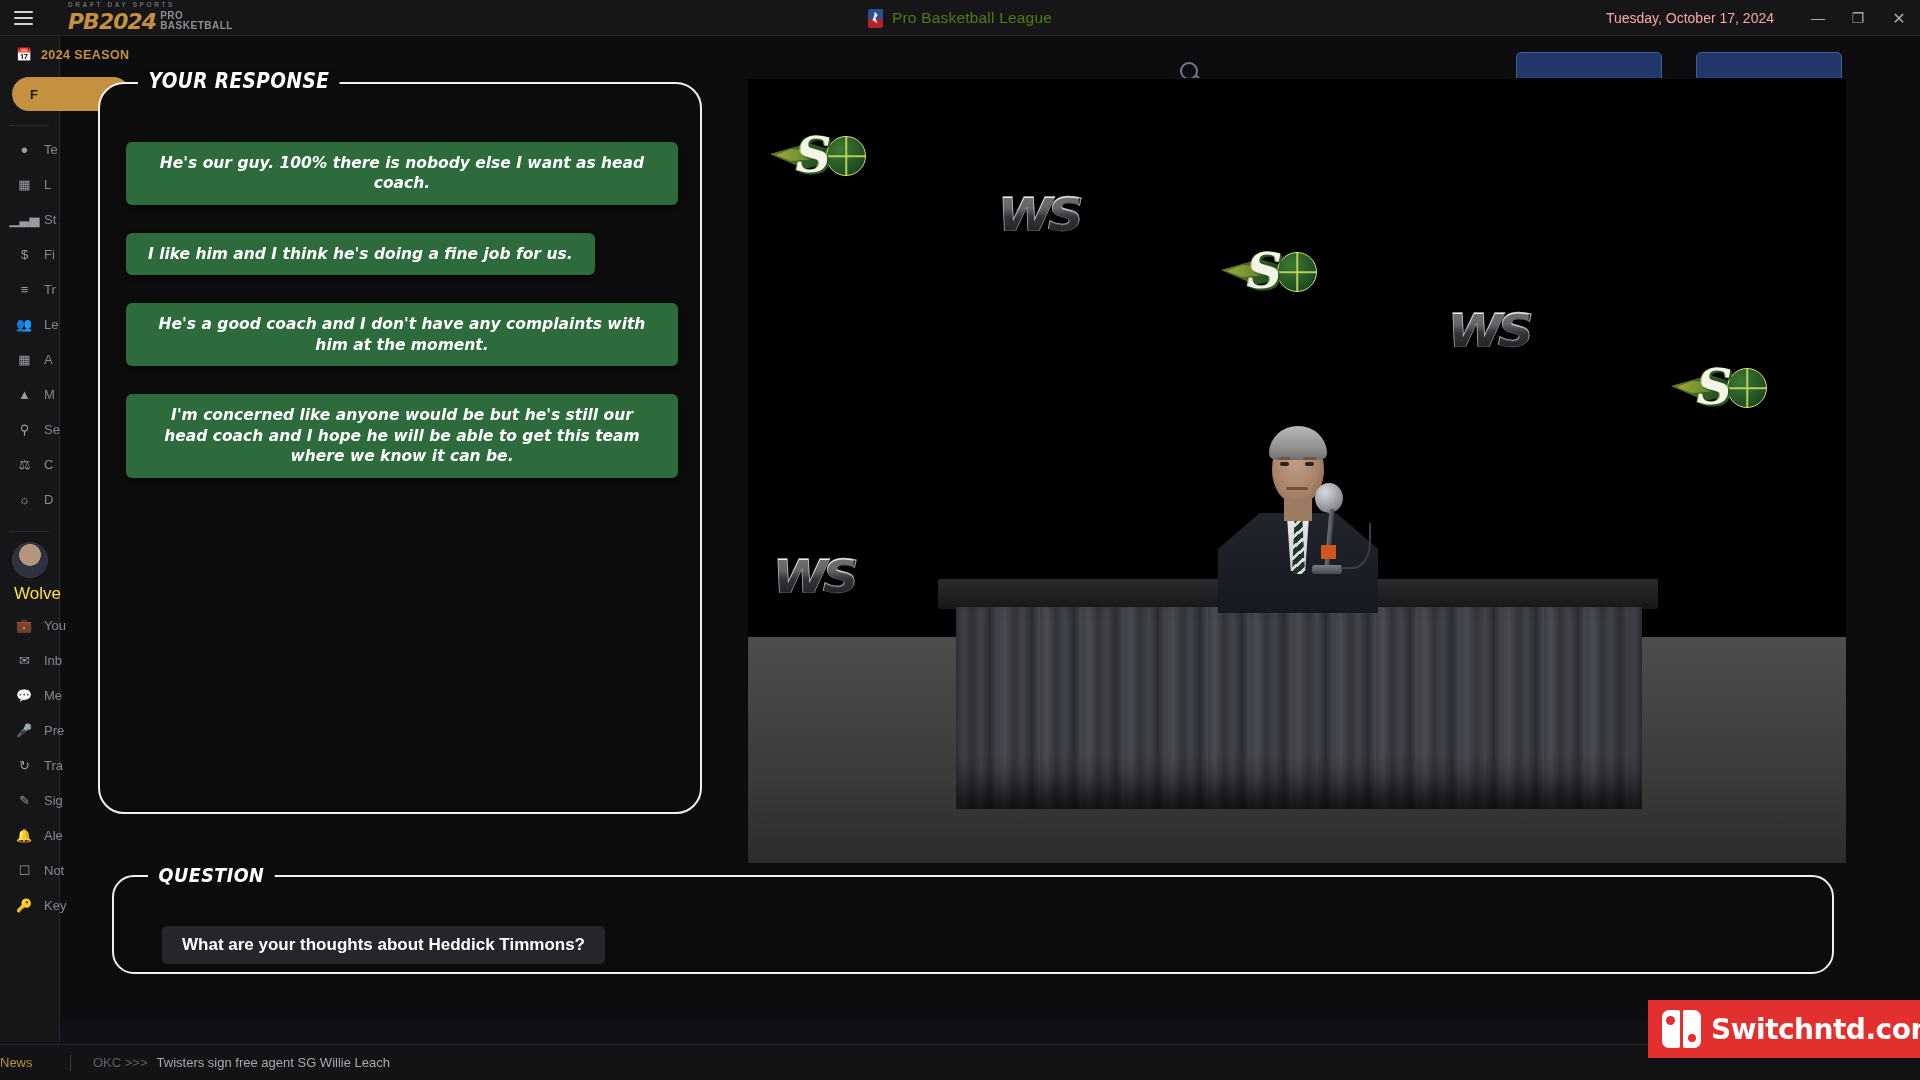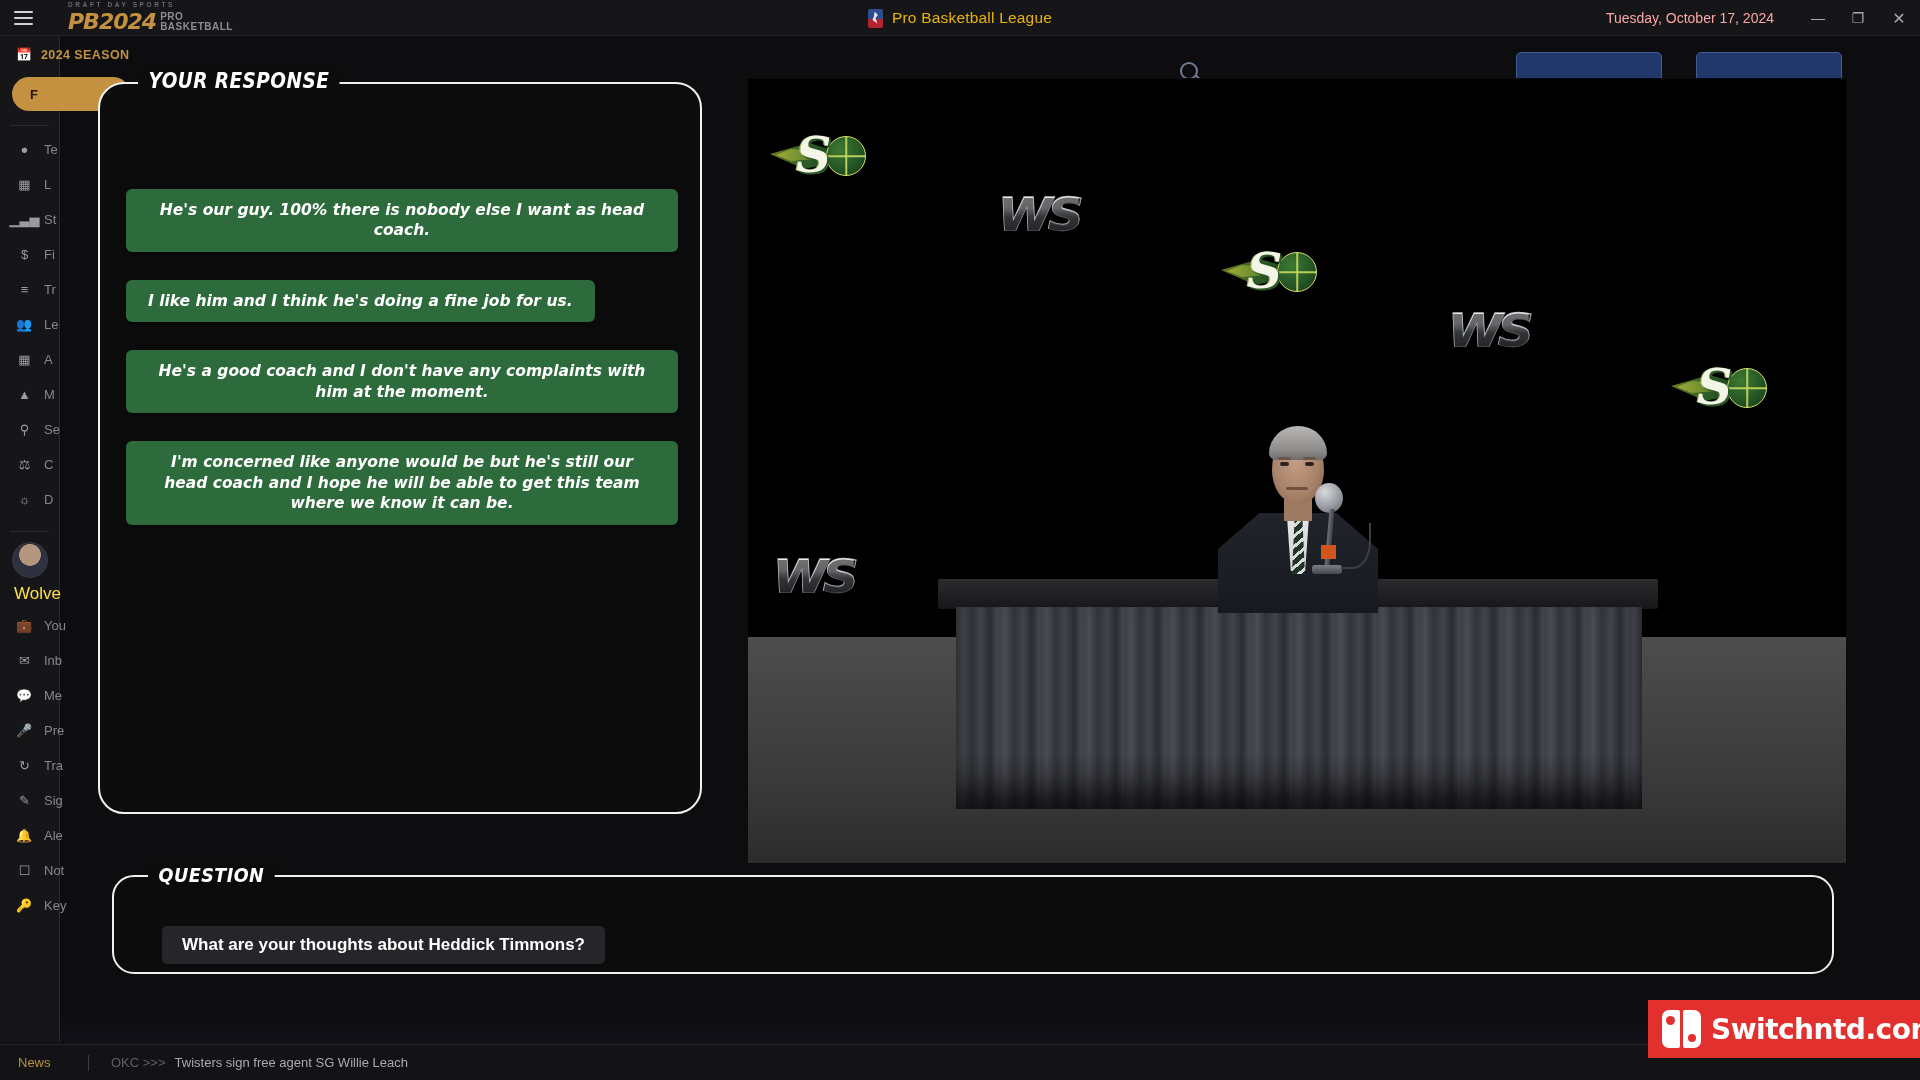--- a/index.html
+++ b/index.html
@@ -18,33 +18,33 @@
   .titlebar{
     position:absolute; left:0; top:0; width:1920px; height:36px;
     background:#161618; display:flex; align-items:center;
     border-bottom:1px solid #242428; z-index:5;
   }
   .tb-hamb{ width:46px; height:36px; display:flex; flex-direction:column;
     justify-content:center; align-items:center; gap:4px; }
   .tb-hamb i{ display:block; width:19px; height:2px; background:#d3d3d6; border-radius:1px;}
   .tb-logo{ margin-left:22px; display:flex; flex-direction:column; line-height:1; }
   .tb-logo .dds{ font-size:6.5px; letter-spacing:2.6px; color:#6a6a70; font-weight:700;}
-  .tb-logo .pb{ display:flex; align-items:flex-end; gap:4px; margin-top:2px;}
+  .tb-logo .pb{ display:flex; align-items:flex-start; gap:4px; margin-top:2px;}
   .tb-logo .pb b{ font-size:22px; font-style:italic; font-weight:700; color:#c3913f;
      letter-spacing:-1px; font-family:"DejaVu Sans", sans-serif;}
   .tb-logo .pb s{ text-decoration:none; font-size:10px; font-weight:700; color:#8d8d93;
      letter-spacing:.5px; line-height:1.05;}
   .tb-center{ position:absolute; left:0; right:0; top:0; height:36px;
      display:flex; align-items:center; justify-content:center; gap:9px;}
   .tb-badge{ width:15px; height:19px; border-radius:2px;
      background:linear-gradient(180deg,#2c4e8f 0%,#2c4e8f 52%,#b3232c 52%,#b3232c 100%);
      position:relative;}
   .tb-badge:after{ content:""; position:absolute; left:4px; top:3px; width:6px;height:12px;
      background:#e9e9ee; clip-path:polygon(45% 0,100% 30%,60% 55%,90% 100%,10% 70%,35% 40%);}
-  .tb-title{ font-size:15.5px; color:#eab308; letter-spacing:.2px;}
+  .tb-title{ font-size:15.5px; color:#4d7c0f; letter-spacing:.2px;}
   .tb-right{ position:absolute; right:0; top:0; height:36px; display:flex;
      align-items:center; gap:0;}
   .tb-date{ font-size:14px; color:#fca5a5; margin-right:24px;}
   .tb-btn{ width:40px; height:36px; display:flex; align-items:center; justify-content:center;
      color:#a8a8ae; font-size:14px;}
   .tb-btn.close{ width:42px; font-size:16px;}
 
   
   .sidebar{
     position:absolute; left:0; top:36px; width:60px; height:1006px;
@@ -84,21 +84,21 @@
   .ct-circ{ position:absolute; left:1180px; top:62px; width:18px;height:18px;
      border:2px solid #6f7b92; border-radius:50%; z-index:3;}
   .ct-circ:after{content:"";position:absolute;left:13px;top:13px;width:7px;height:2px;
      background:#6f7b92;transform:rotate(45deg);}
 
   
   .stad{ position:absolute; left:0; top:1010px; width:1920px; height:34px;
      background:linear-gradient(180deg,#0c0c10,#111118); z-index:1;}
   .newsbar{ position:absolute; left:0; bottom:0; width:1920px; height:36px;
      background:#131316; border-top:1px solid #26262a; display:flex; align-items:center;
-     z-index:6; padding-left:18px; gap:0;}
+     z-index:6; gap:0;}
   .nb-label{ color:#b8913f; font-size:13px; width:70px;}
   .nb-sep{ width:1px; height:16px; background:#3a3a40; margin-right:22px;}
   .nb-team{ color:#5f5f66; font-size:13px; margin-right:9px;text-align:right;}
   .nb-text{ color:#a9a9b0; font-size:13px;}
 
   
   .scene{
     position:absolute; left:747px; top:78px; width:1100px; height:786px;
     background:#000; z-index:10; overflow:hidden;
     border:1px solid #0b0b0b;
@@ -194,21 +194,21 @@
     position:absolute; left:98px; top:82px; width:604px; height:732px;
     background:#0c0c0c; border:2px solid #f0f0f0; border-radius:26px; z-index:20;
   }
   .resp-panel .legend{
     position:absolute; left:38px; top:-15px; background:#0c0c0c; padding:0 12px;
     font-family:"DejaVu Sans", sans-serif; font-size:21px; font-weight:700;
     font-style:italic; letter-spacing:.5px; color:#ffffff;
     transform:scaleX(.88); transform-origin:left;
   }
   .resp-list{ position:absolute; left:26px; top:58px; width:552px;
-    display:flex; flex-direction:column; gap:28px; align-items:flex-start;margin-top:47px;}
+    display:flex; flex-direction:column; gap:28px; align-items:flex-start;}
   .opt{
     background:#2d6a3c; color:#ffffff; border-radius:6px;
     padding:11px 22px; font-size:15.5px; font-weight:700; font-style:italic;
     font-family:"DejaVu Sans", sans-serif; text-align:center; line-height:1.32;
     box-shadow:0 2px 5px #0007; max-width:552px;
   }
   .opt.w-full{ width:552px; }
   .opt.w-auto{ width:auto; }
 
   

